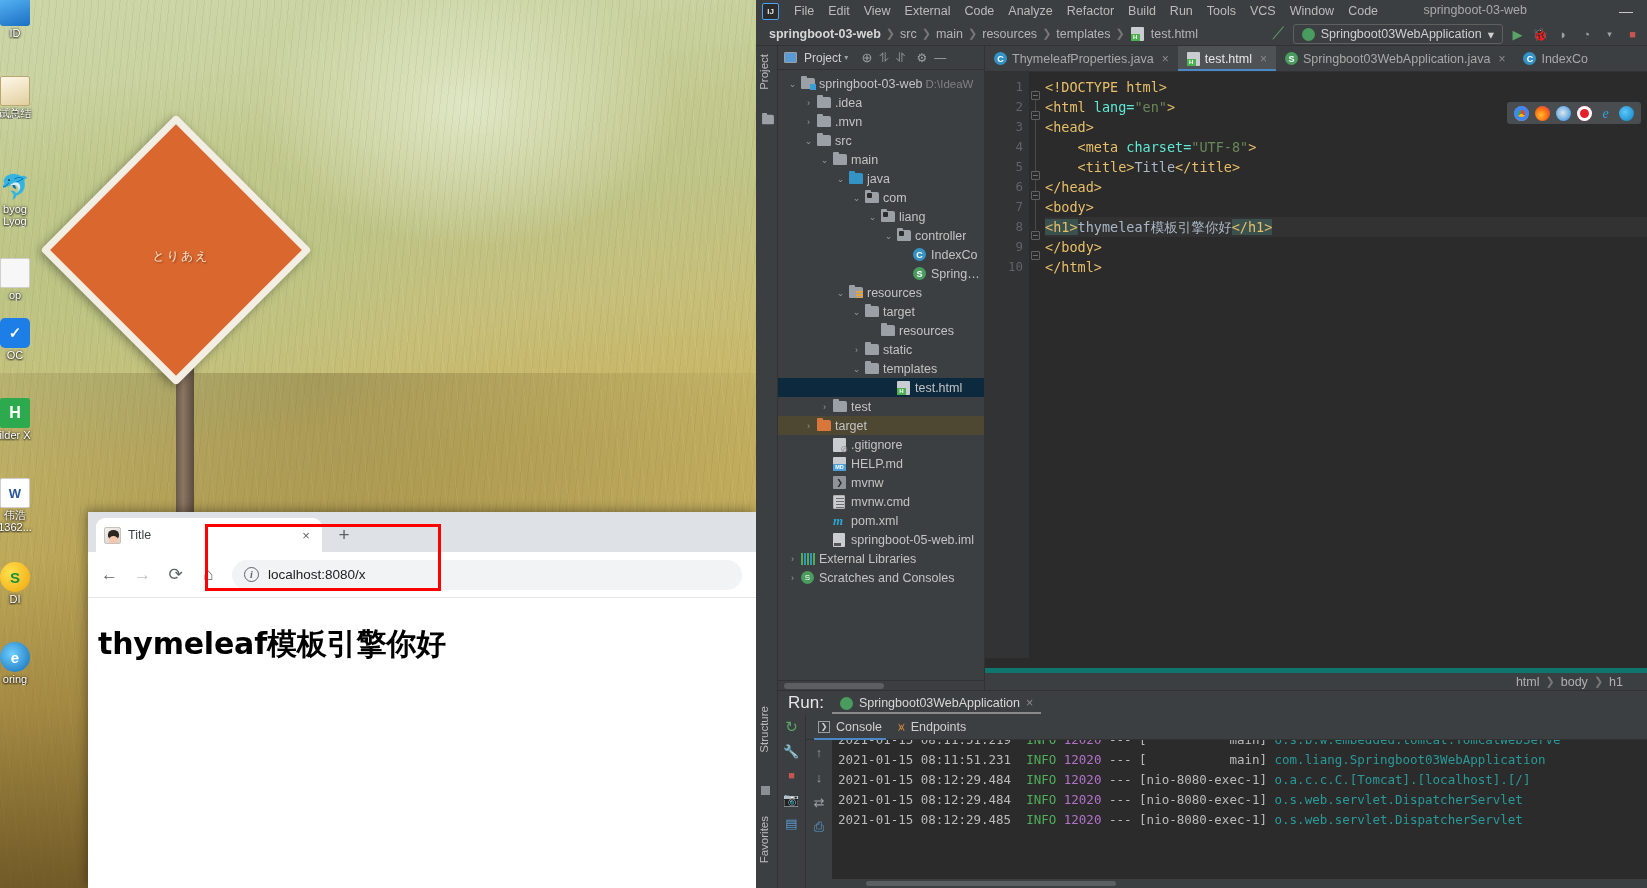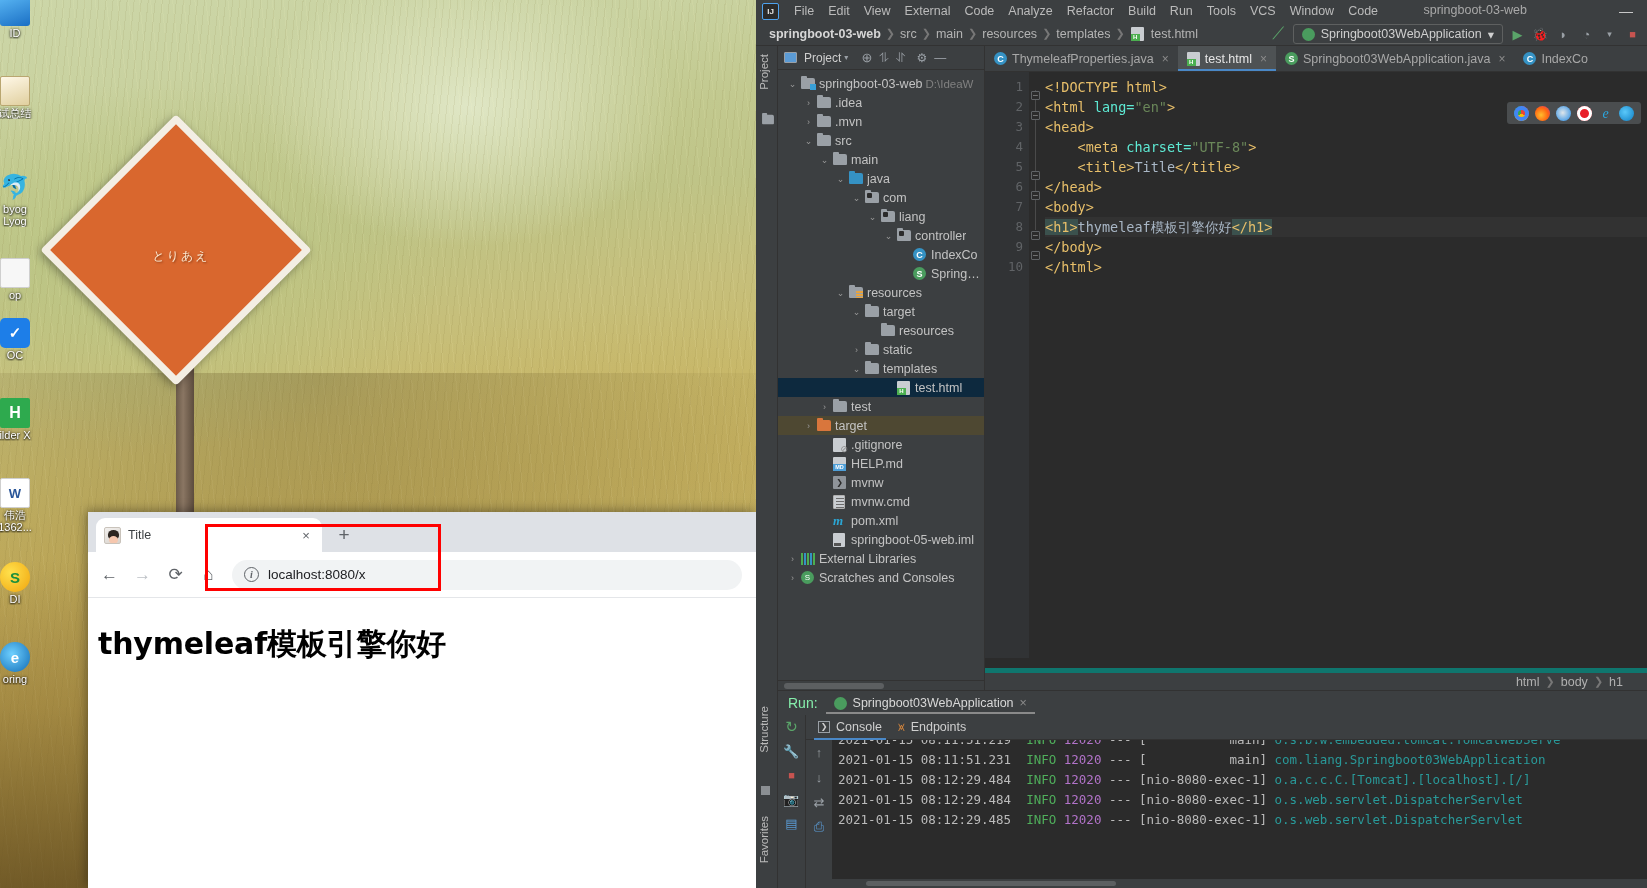--- a/index.html
+++ b/index.html
@@ -334,21 +334,21 @@
     border-top: 5px solid #0f766e;
   }
   .ed-hscroll { height:10px; background:#2b2b2b; position:relative; }
 
   
   .runwin {
     position: absolute; left: 22px; right: 0; bottom: 0; height: 198px; background: #3c3f41;
     border-top: 1px solid #323232;
   }
   .runhdr { height: 24px; display: flex; align-items: center; gap: 8px; padding-left: 10px; }
-  .runhdr .lbl { font-size: 14px; color: #86efac; }
+  .runhdr .lbl { font-size: 17px; color: #e5e5e5; }
   .runtab {
     display: flex; align-items: center; gap: 6px; font-size: 12.5px; color: #d8d8d8;
     padding: 0 8px; height: 22px; position: relative;
   }
   .runtab::after { content:''; position:absolute; left:0; right:0; bottom:0; height:2px; background:#8a8a8a; }
   .runbody { position: absolute; left: 0; right: 0; top: 24px; bottom: 0; display: flex; }
   .runside { width: 28px; background: #3c3f41; padding-top: 4px; display: flex;
      flex-direction: column; align-items: center; gap: 8px; border-right:1px solid #323232; }
   .runside .ic { width: 16px; height: 16px; display:flex; align-items:center; justify-content:center;
      font-size: 13px; color:#9aa0a6; }

